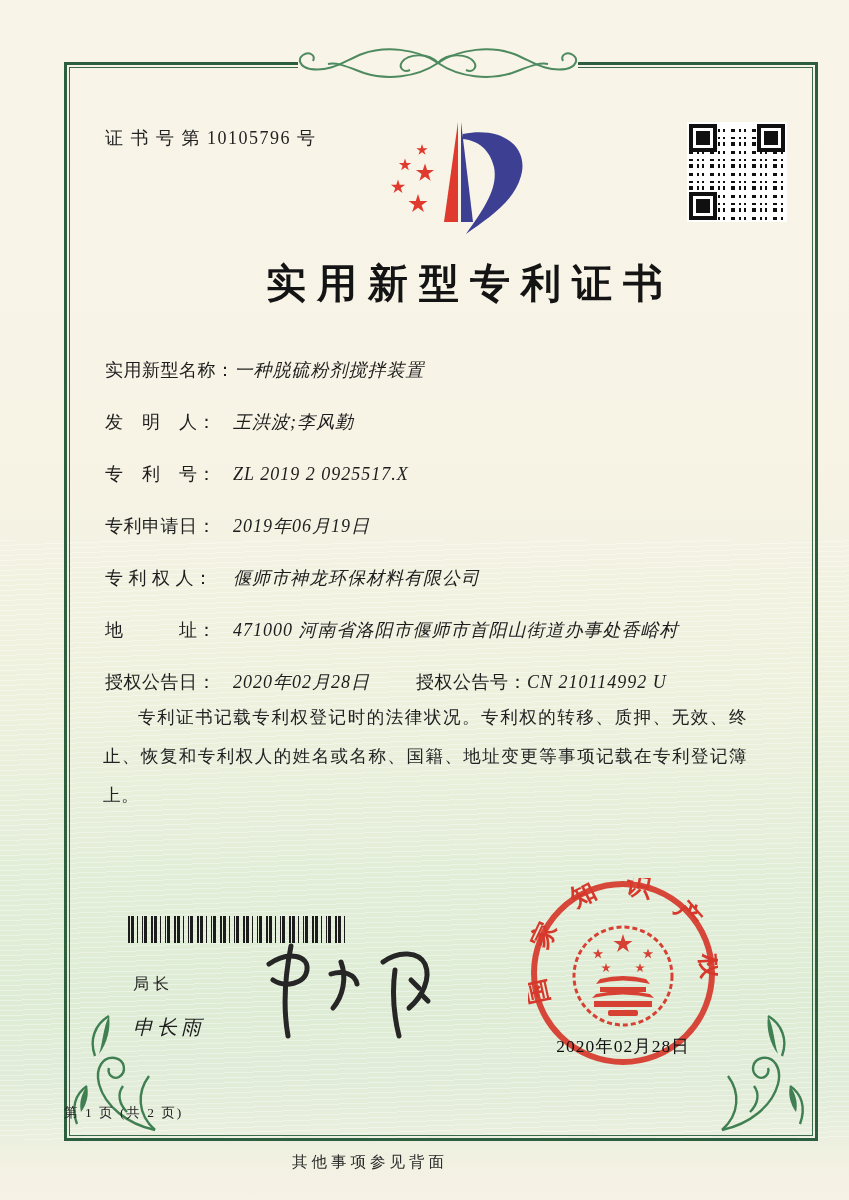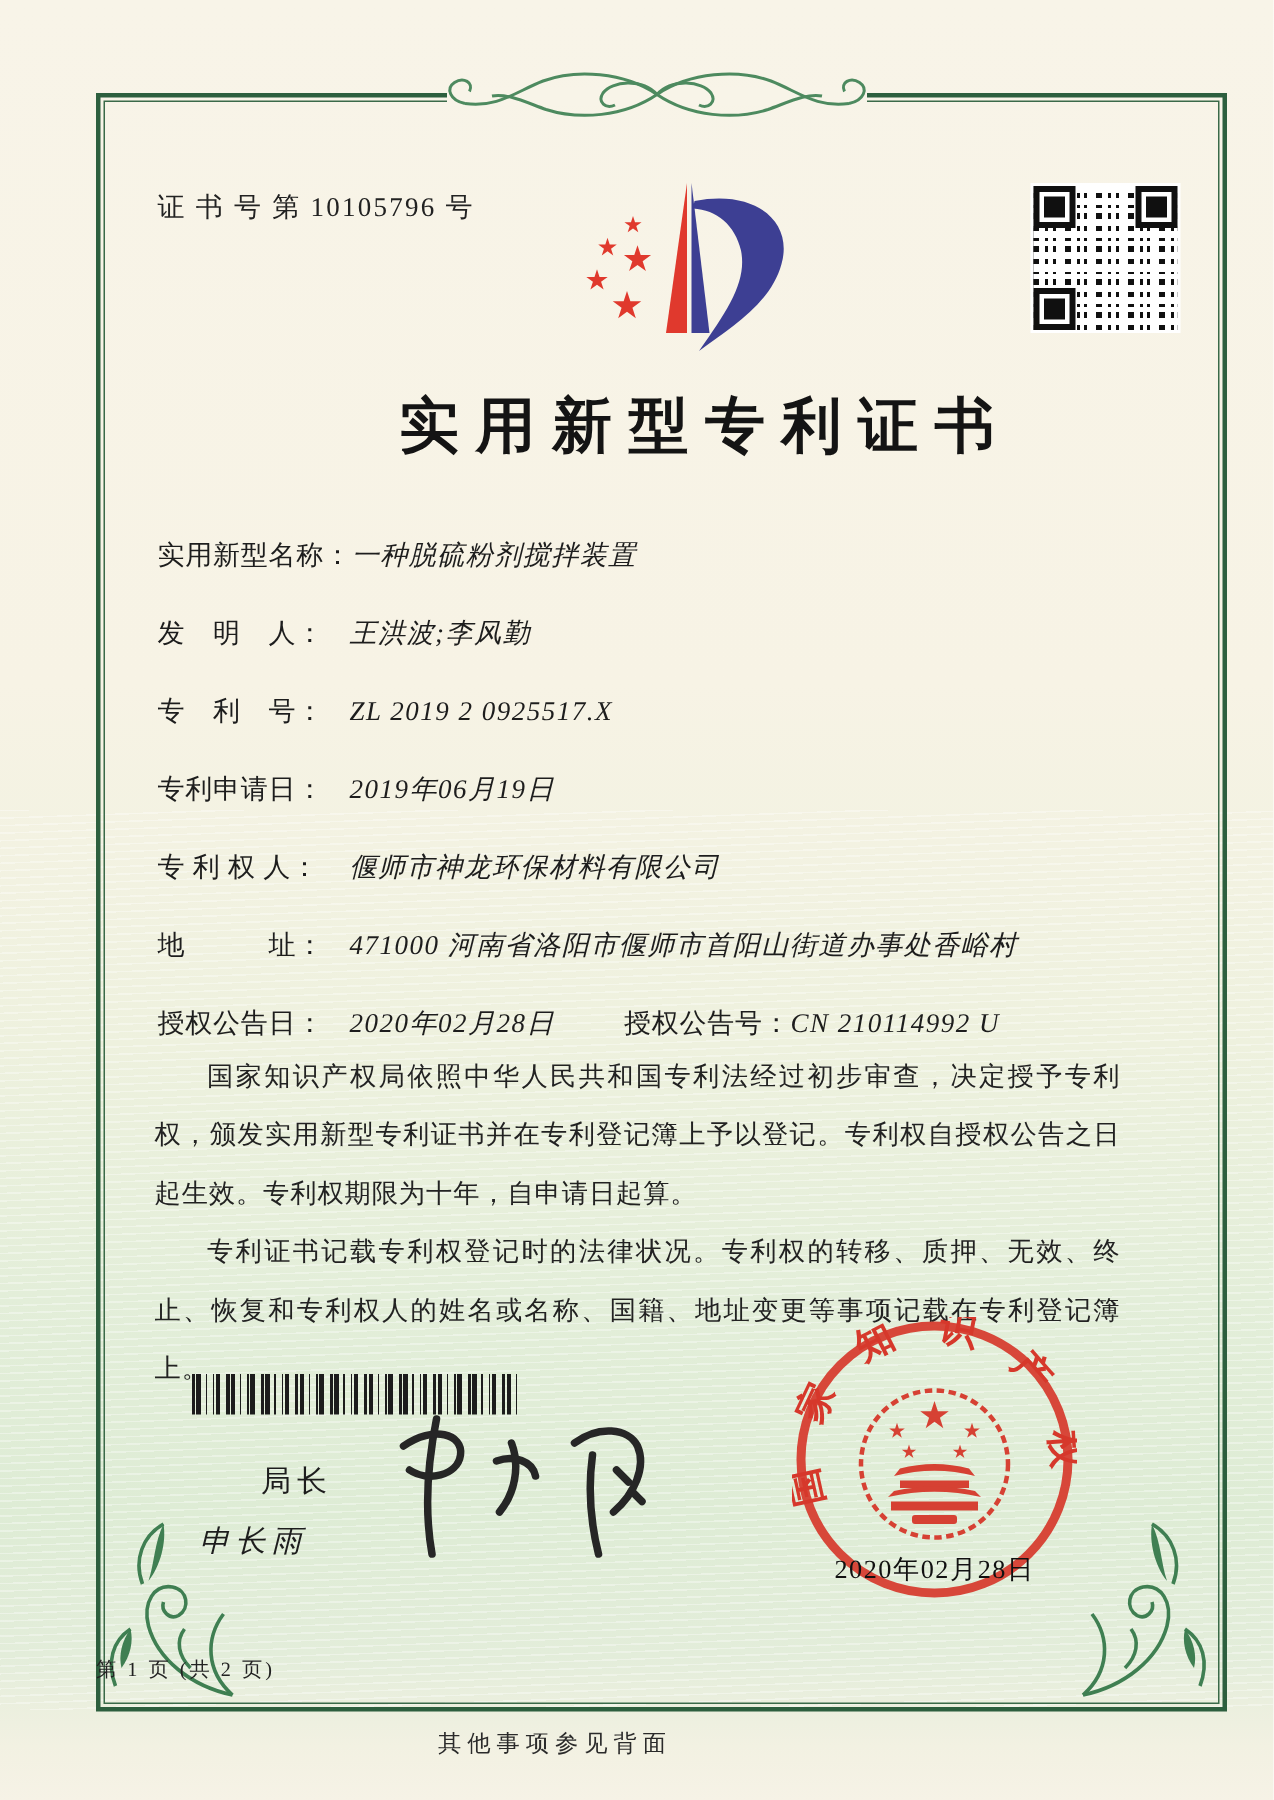--- a/index.html
+++ b/index.html
@@ -51,21 +51,21 @@
     font-size:17.5px;line-height:39px;text-align:justify;letter-spacing:.6px;color:#222;
   }
   .body-text p{margin:0;text-indent:2em;}
   .barcode{
     position:absolute;left:128px;top:916px;width:217px;height:27px;
     background:repeating-linear-gradient(90deg,
       #1c1c1c 0 2px, transparent 2px 3px, #1c1c1c 3px 6px, transparent 6px 9px,
       #1c1c1c 9px 10px, transparent 10px 14px, #1c1c1c 14px 15px, transparent 15px 16px,
       #1c1c1c 16px 19px, transparent 19px 23px);
   }
-  .signer-role{position:absolute;left:133px;top:974px;font-size:20px;letter-spacing:4px;margin-left:41px;}
+  .signer-role{position:absolute;left:133px;top:974px;font-size:16px;letter-spacing:4px;}
   .signer-name{position:absolute;left:133px;top:1014px;font-size:20px;letter-spacing:4px;font-style:italic;}
   .signature{position:absolute;left:245px;top:932px;width:220px;height:118px;}
   .seal{position:absolute;left:528px;top:878px;width:190px;height:190px;}
   .seal-date{
     position:absolute;left:518px;top:1034px;width:210px;text-align:center;
     font-size:17.5px;letter-spacing:1px;color:#111;
   }
   .page-info{position:absolute;left:64px;top:1104px;width:748px;font-size:13.5px;letter-spacing:2px;color:#222;}
   .back-note{position:absolute;left:0;top:1152px;width:740px;text-align:center;font-size:15.5px;letter-spacing:4px;color:#2a2a2a;}
   .ornament-top{position:absolute;left:288px;top:42px;width:300px;height:42px;}
@@ -168,21 +168,20 @@
   <span class="flabel">专 利 权 人：</span><span class="fvalue">偃师市神龙环保材料有限公司</span>
 </div>
 <div class="field-row" style="top:618px">
   <span class="flabel">地　　　址：</span><span class="fvalue">471000 河南省洛阳市偃师市首阳山街道办事处香峪村</span>
 </div>
 <div class="field-row" style="top:670px">
   <span class="flabel">授权公告日：</span><span class="fvalue">2020年02月28日</span><span class="second">授权公告号：</span><span class="fvalue">CN 210114992 U</span>
 </div>
 
 <div class="body-text">
-  <p>国家知识产权局依照中华人民共和国专利法经过初步审查，决定授予专利权，颁发实用新型专利证书并在专利登记簿上予以登记。专利权自授权公告之日起生效。专利权期限为十年，自申请日起算。</p>
   <p>专利证书记载专利权登记时的法律状况。专利权的转移、质押、无效、终止、恢复和专利权人的姓名或名称、国籍、地址变更等事项记载在专利登记簿上。</p>
 </div>
 
 <div class="barcode"></div>
 
 <div class="signer-role">局长</div>
 <div class="signer-name">申长雨</div>
 
 <div class="signature">
   <svg viewBox="0 0 220 118" width="220" height="118">

